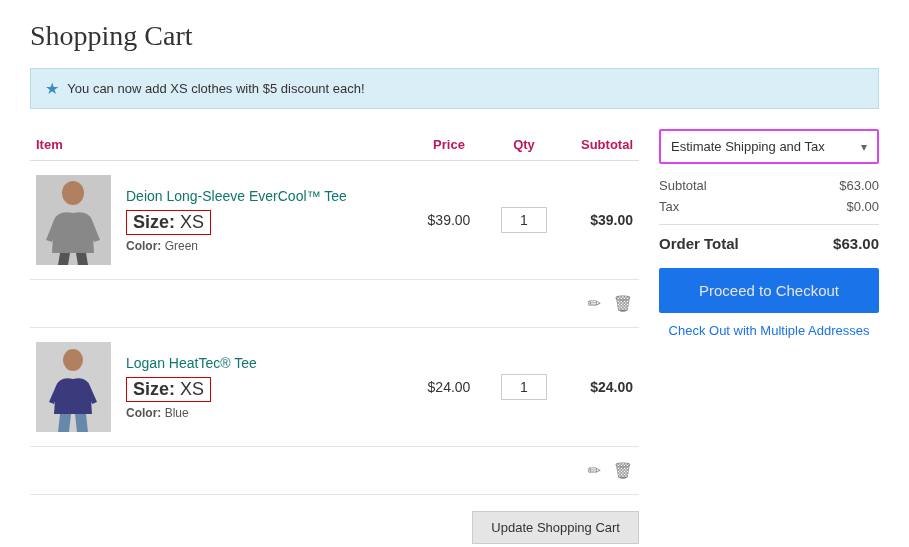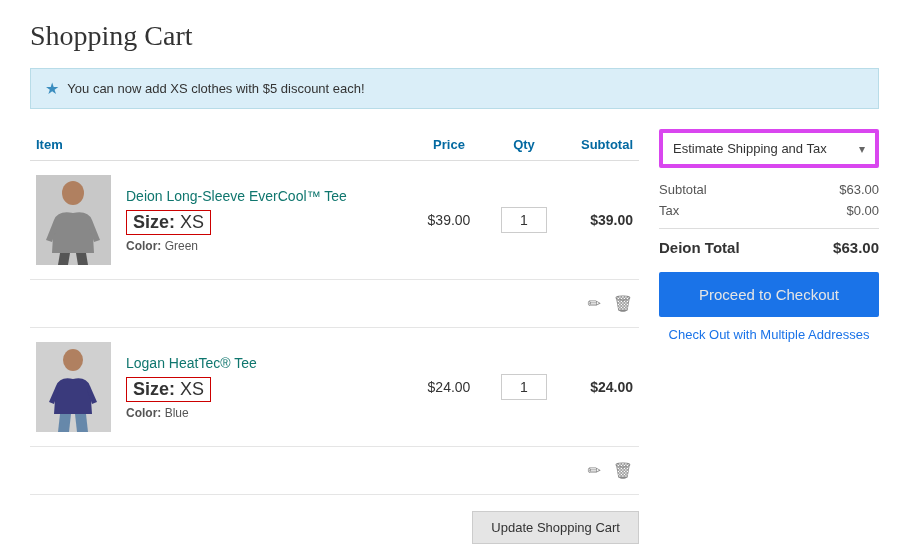--- a/index.html
+++ b/index.html
@@ -45,21 +45,21 @@
       width: 100%;
       border-collapse: collapse;
     }
     .cart-table thead tr {
       border-bottom: 1px solid #ddd;
     }
     .cart-table thead th {
       padding: 8px 6px;
       font-weight: bold;
       font-size: 13px;
-      color: #0369a1;
+      color: #be185d;
       text-align: left;
     }
     .cart-table thead th.price,
     .cart-table thead th.qty,
     .cart-table thead th.subtotal {
       text-align: center;
     }
     .cart-table thead th.subtotal {
       text-align: right;
     }
@@ -171,21 +171,21 @@
       width: 220px;
       flex-shrink: 0;
     }
     .summary-title {
       font-size: 20px;
       font-weight: 300;
       color: #333;
       margin-bottom: 12px;
     }
     .estimate-shipping {
-      border: 4px solid #d946ef;
+      border: 2px solid #d946ef;
       border-radius: 2px;
       padding: 8px 10px;
       display: flex;
       justify-content: space-between;
       align-items: center;
       font-size: 13px;
       cursor: pointer;
       margin-bottom: 14px;
       background: #fff;
     }
@@ -367,21 +367,21 @@
       <span>$63.00</span>
     </div>
     <div class="summary-row">
       <span>Tax</span>
       <span>$0.00</span>
     </div>
 
     <hr class="summary-divider">
 
     <div class="order-total-row">
-      <span>Deion Total</span>
+      <span>Order Total</span>
       <span>$63.00</span>
     </div>
 
     <button class="checkout-btn">Proceed to Checkout</button>
 
     <a class="multi-address-link">Check Out with Multiple Addresses</a>
   </div>
 </div>
 
 </body></html>

